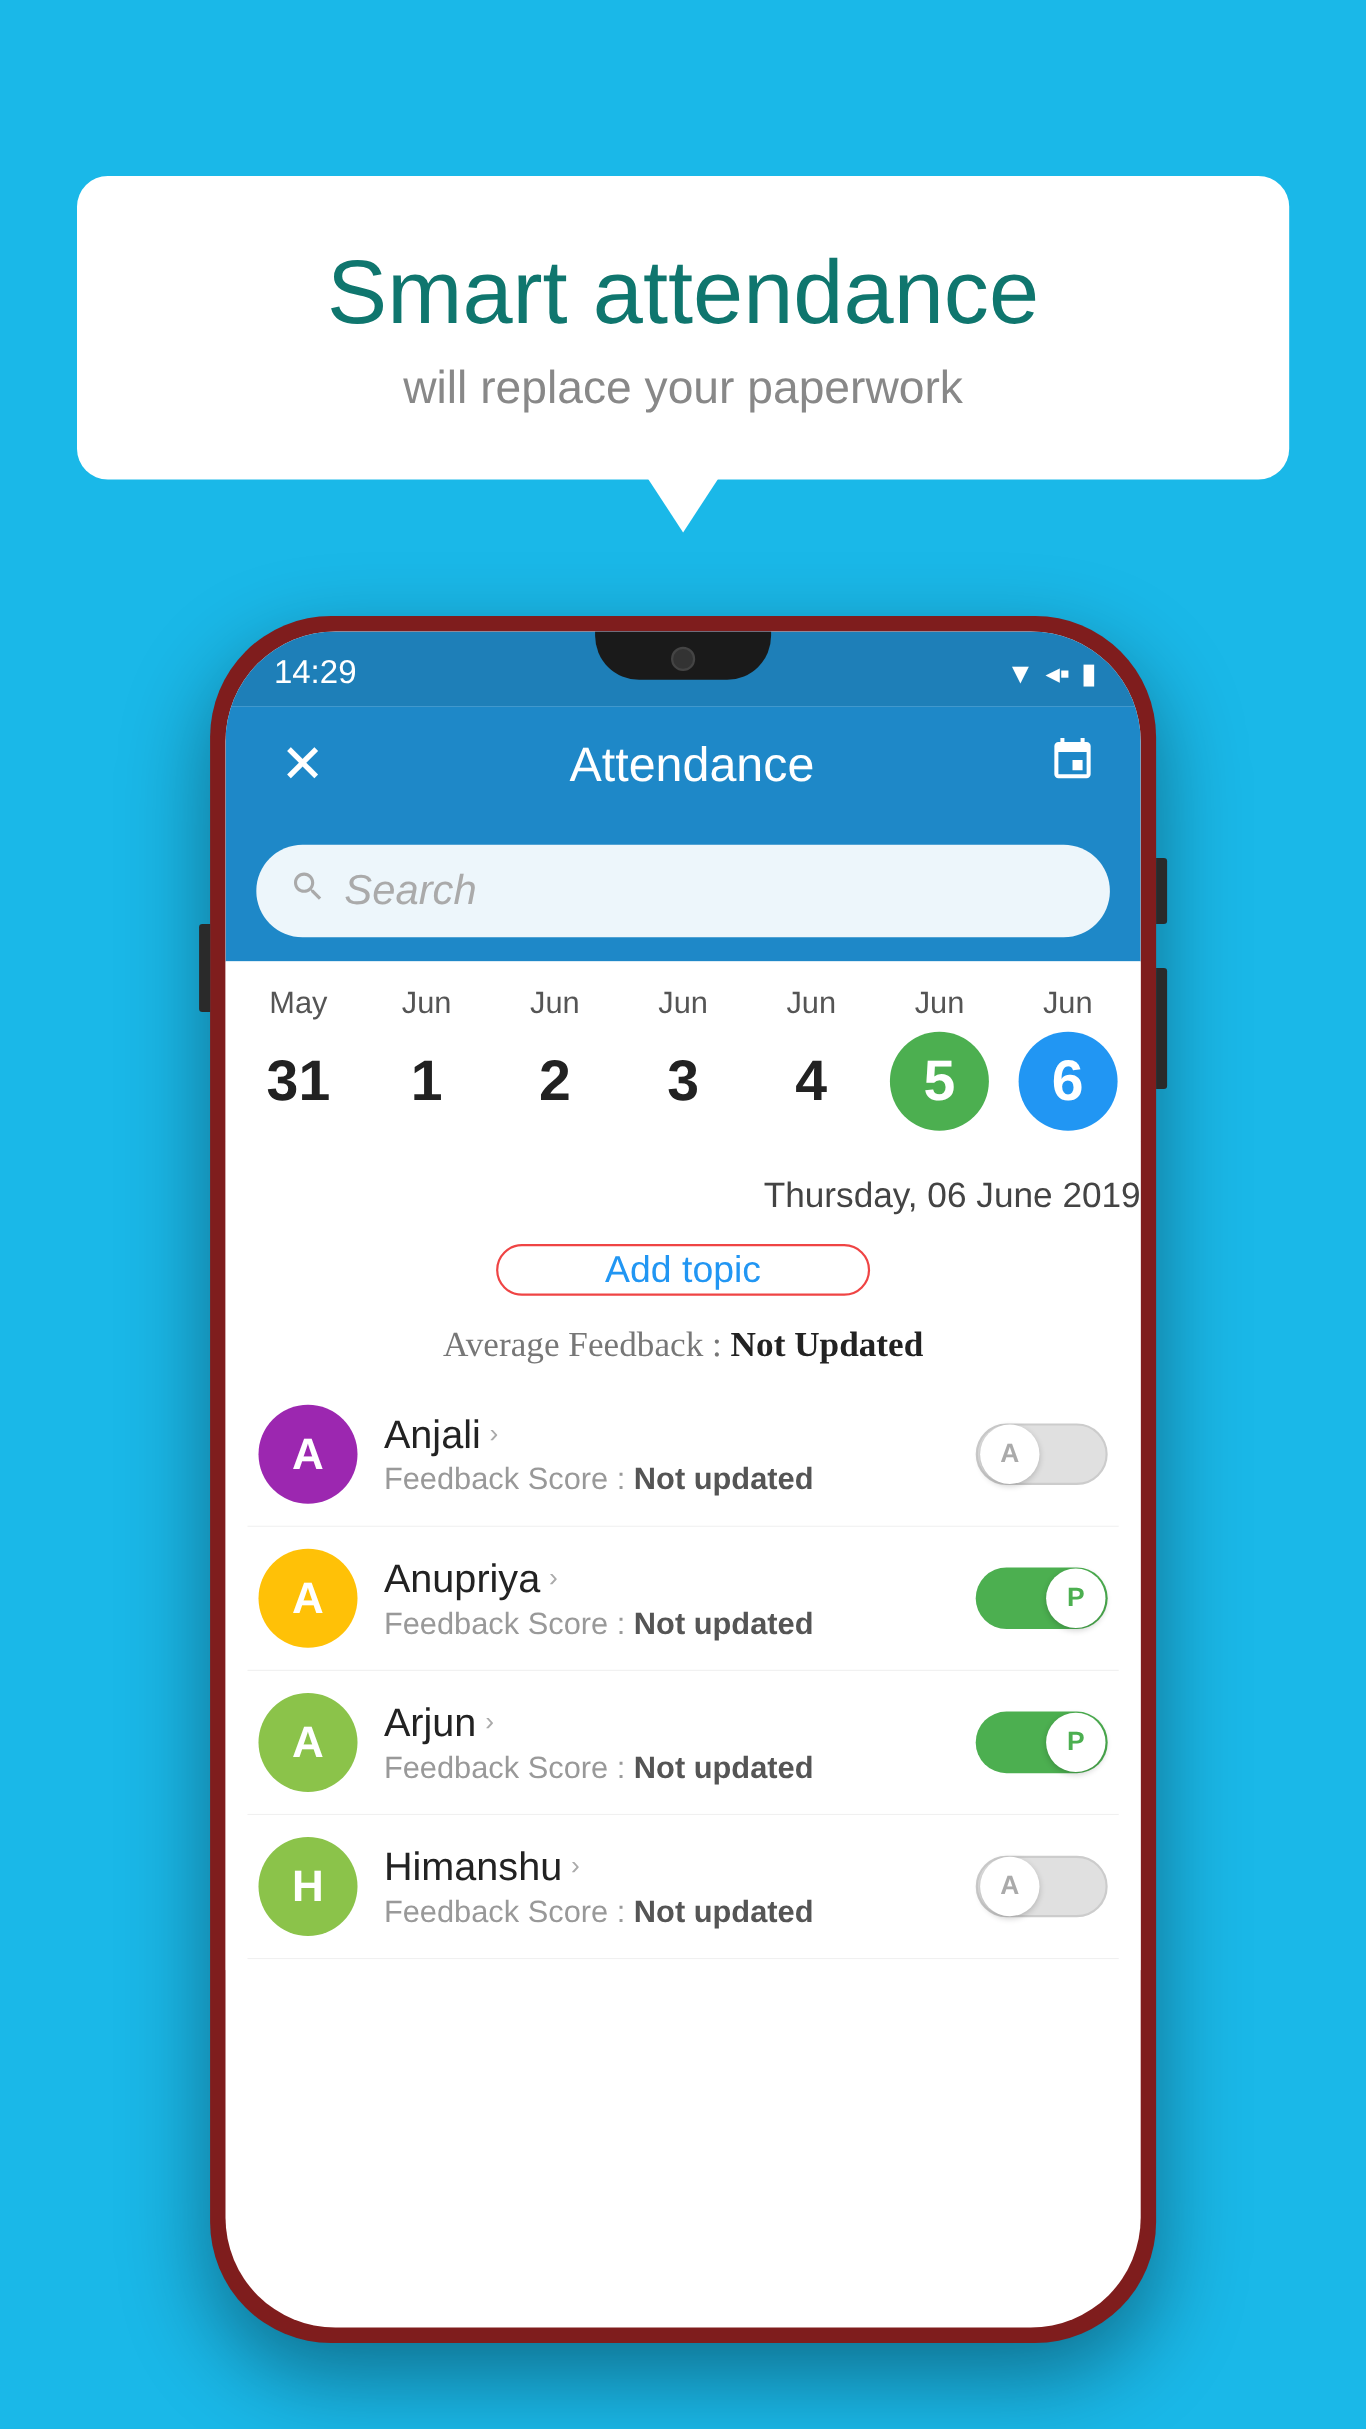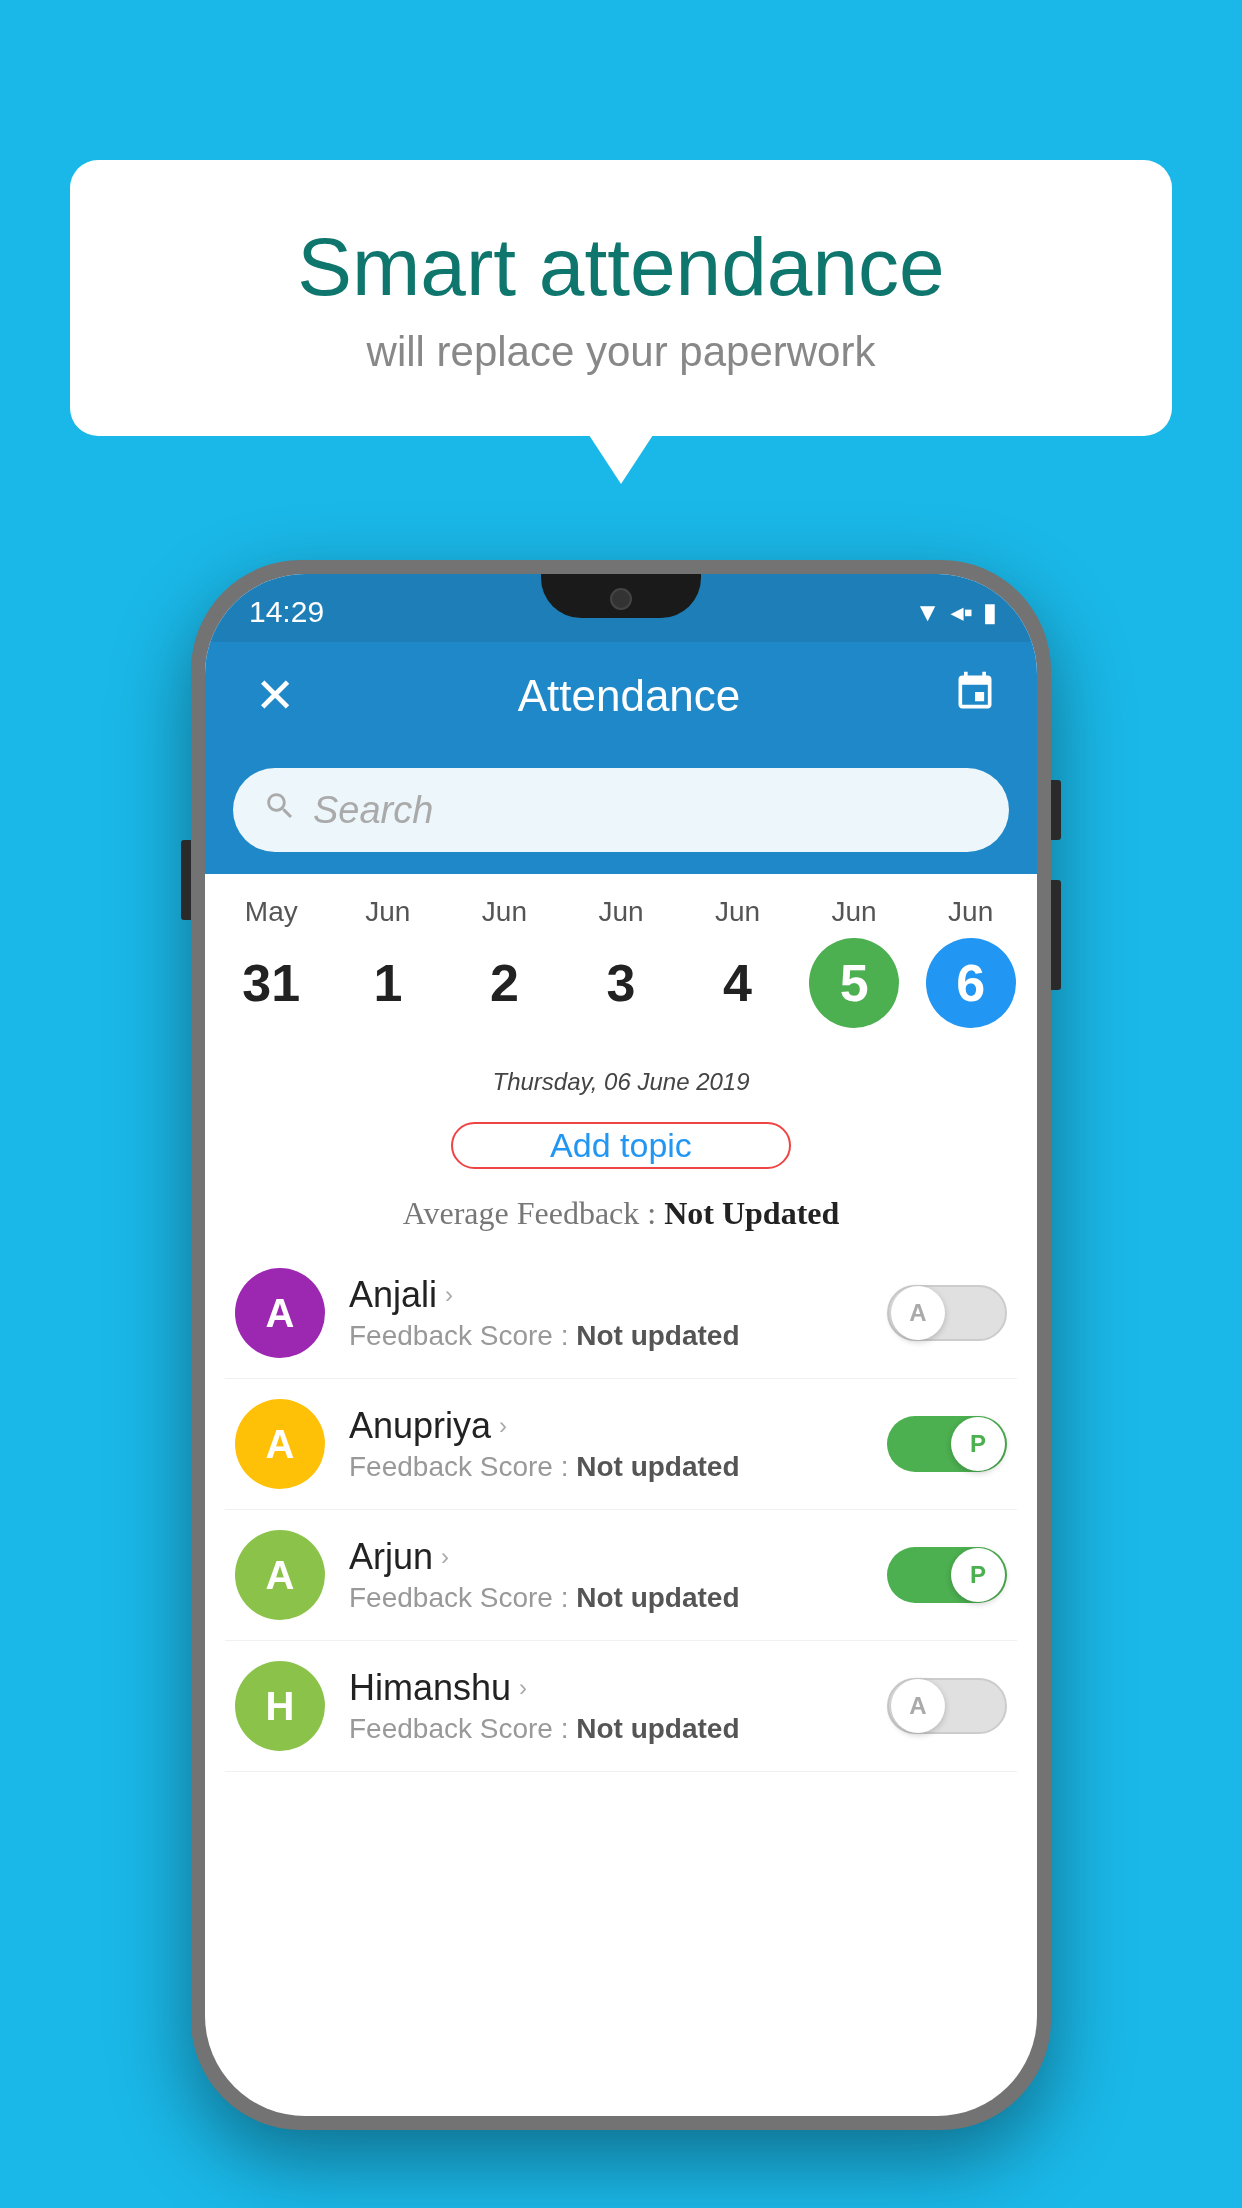--- a/index.html
+++ b/index.html
@@ -52,21 +52,21 @@
       position: absolute;
       top: 560px;
       left: 50%;
       transform: translateX(-50%);
       width: 860px;
     }
 
     .phone-outer {
       width: 860px;
       height: 1570px;
-      background: #737373;
+      background: #7f1d1d;
       border-radius: 110px;
       padding: 14px;
       position: relative;
       box-shadow: 0 30px 80px rgba(0,0,0,0.4);
     }
 
     .phone-inner {
       width: 100%;
       height: 100%;
       background: white;
@@ -220,25 +220,24 @@
       color: white;
     }
 
     
     .content-area {
       background: white;
       padding: 10px 0;
     }
 
     .selected-date {
-      text-align: center;
-      font-size: 24px;
+      text-align: right;
+      font-size: 32px;
       color: #444;
       padding: 20px 0 10px;
-      font-style: italic;
     }
 
     .add-topic-btn {
       display: block;
       margin: 16px auto;
       border: 2px solid #ef4444;
       border-radius: 50px;
       padding: 2px 60px;
       background: white;
       color: #2196f3;

